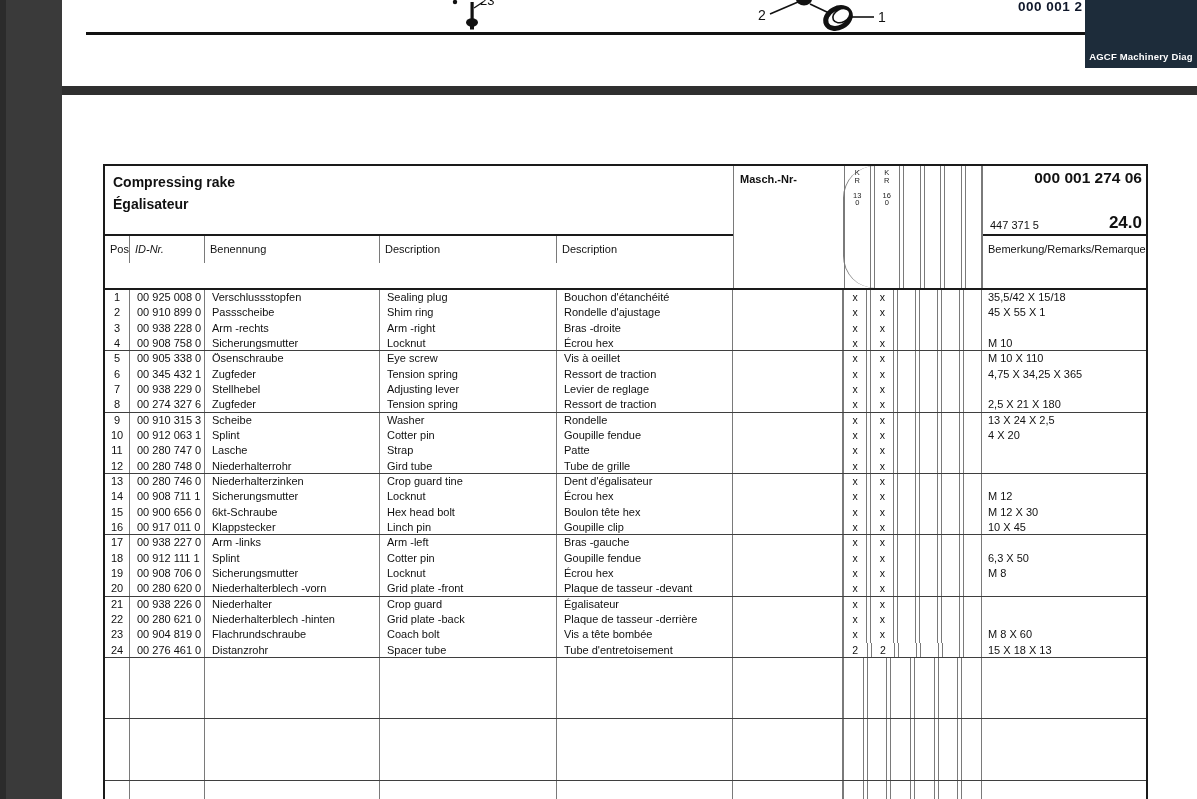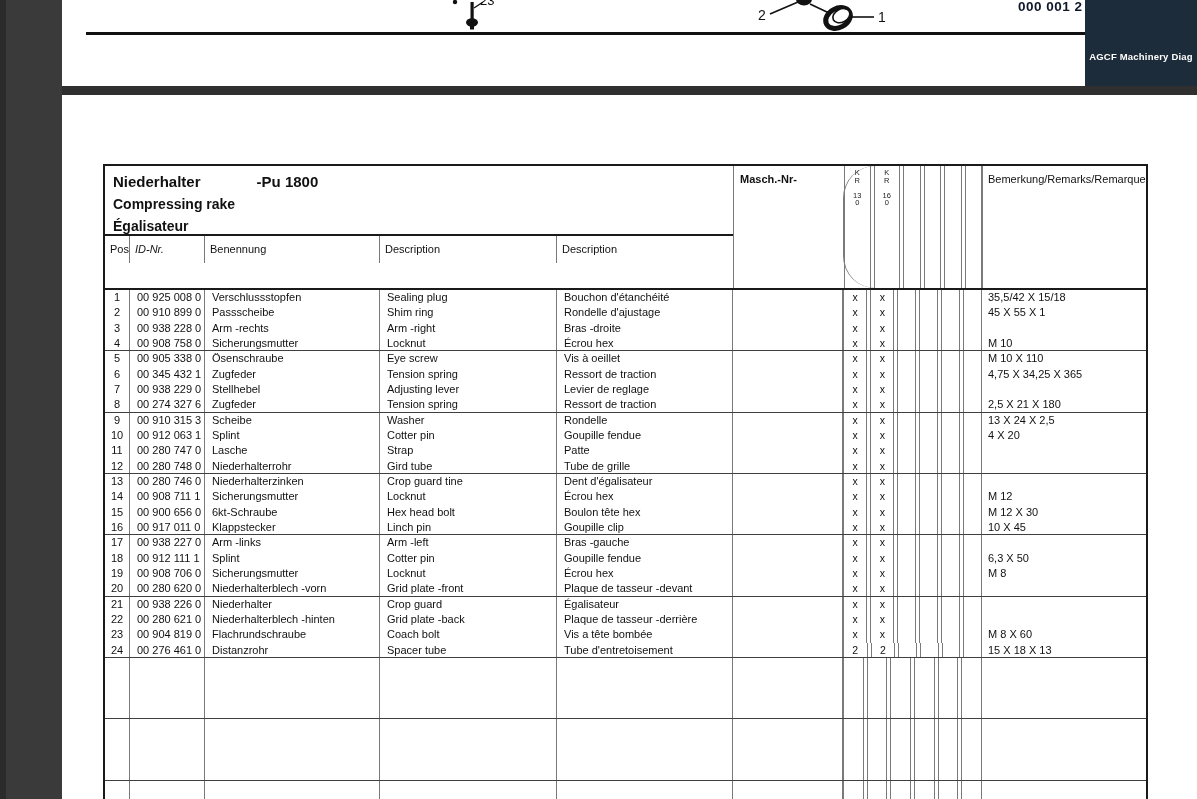--- a/index.html
+++ b/index.html
@@ -13,21 +13,21 @@
 
   
   .top-page { position:absolute; left:62px; top:0; width:1135px; height:86px;
               background:#fff; overflow:hidden; }
   .frame-rule { position:absolute; left:24px; top:32px; width:999px; height:3px; background:#111; }
   .top-svg { position:absolute; left:0; top:0; }
   .doc-partial { position:absolute; left:956px; top:-1px; font-size:13.5px; font-weight:bold;
                  color:#0f172a; letter-spacing:.5px; }
 
   
-  .logo-box { position:absolute; right:0; top:0; width:112px; height:86px; background:#1d2c3a;
+  .logo-box { position:absolute; right:0; top:0; width:112px; height:68px; background:#1d2c3a;
               display:flex; flex-direction:column; align-items:center;gap:40px; }
   .logo-box svg { margin-top:8px; }
   .logo-title { color:#fff; font-size:9.5px; font-weight:bold; margin-top:3px; letter-spacing:.2px; }
   .logo-subline { width:56px; height:3px; background:rgba(255,255,255,.4); margin-top:3px; }
 
   
   .page-gap { position:absolute; left:62px; top:86px; width:1135px; height:9px; background:#2f2f2f; }
 
   
   .main-page { position:absolute; left:62px; top:95px; width:1135px; height:704px;
@@ -126,21 +126,20 @@
   </div>
 
   <div class="page-gap"></div>
 
   <div class="main-page">
     <div class="parts-table">
 
       <div class="thead">
         <div class="block-left">
           <div class="title-cell">
-            <div class="t1"><span>Niederhalter</span><span class="tm">-Pu 1800</span></div>
             <div class="t2">Compressing rake</div>
             <div class="t2">Égalisateur</div>
           </div>
           <div class="subhead">
             <div class="sc sh-pos">Pos.</div>
             <div class="sc sh-id">ID-Nr.</div>
             <div class="sc sh-ben">Benennung</div>
             <div class="sc sh-en">Description</div>
             <div class="sc sh-fr">Description</div>
           </div>
@@ -158,20 +157,25 @@
               <div class="kr">KR
 
 160</div>
             </div>
           <div class="ncell"></div>
             <div class="ncell"></div>
             <div class="ncell"></div>
             <div class="ncell"></div>
         </div>
         <div class="block-bem">
+          <div class="docnum-cell">
+            <div class="doc-number">000 001 274 06</div>
+            <div class="ref-number">447 371 5</div>
+            <div class="sheet-number">24.0</div>
+          </div>
           <div class="sh-bem">Bemerkung/Remarks/Remarque</div>
         </div>
       </div>
 
       <div class="tbody" id="tbody">
           <div class="trow">
     <div class="cell c-pos">1</div>
     <div class="cell c-id">00 925 008 0</div>
     <div class="cell c-ben">Verschlussstopfen</div>
     <div class="cell c-en">Sealing plug</div>

